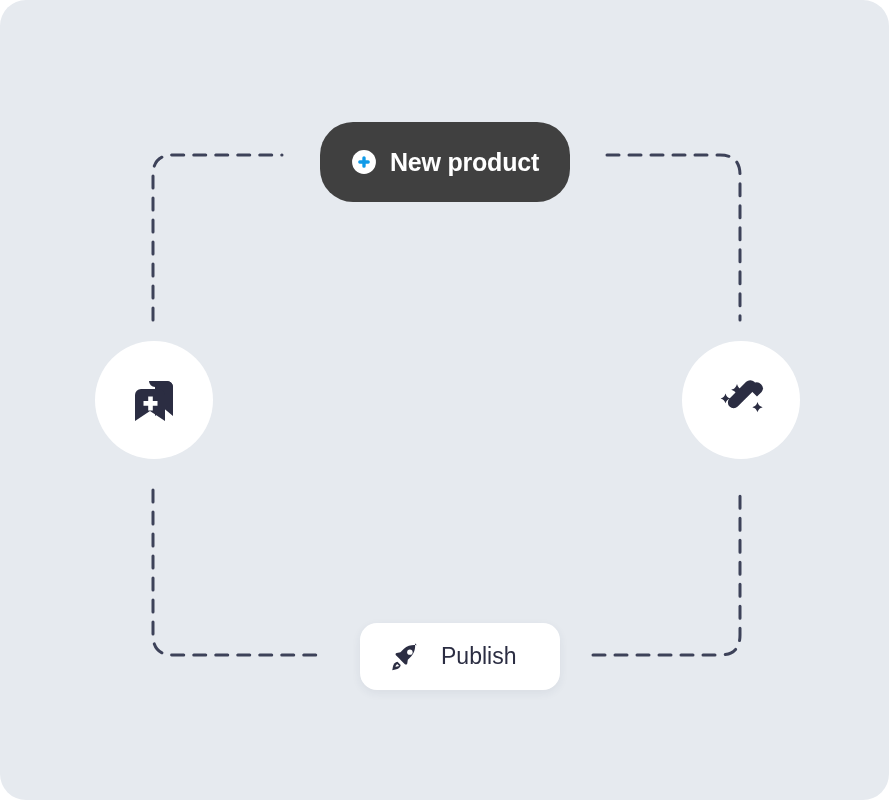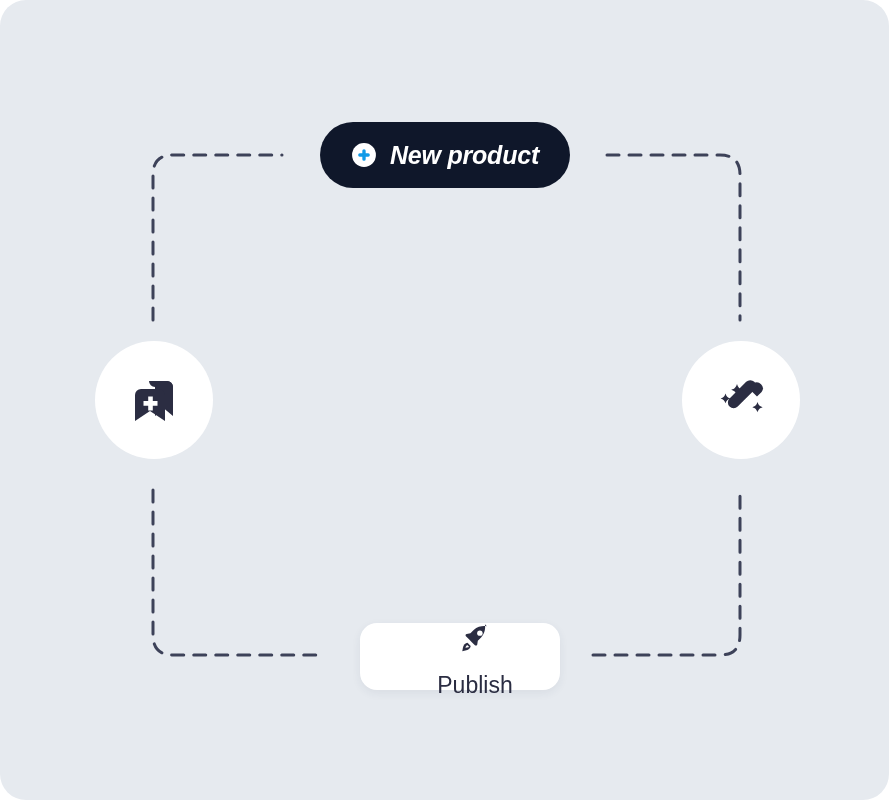--- a/index.html
+++ b/index.html
@@ -29,31 +29,30 @@
     width: 889px;
     height: 800px;
     pointer-events: none;
   }
   
   #new-product-button {
     position: absolute;
     left: 320px;
     top: 122px;
     width: 250px;
-    height: 66px;
+    height: 80px;
     border: none;
     border-radius: 33px;
-    background: #0f172a;
+    background: #404040;
     display: flex;
     align-items: center;
     justify-content: center;
     gap: 13px;
     padding: 0;
     cursor: pointer;
-    font-style: italic;
   }
   #new-product-button .label {
     color: #ffffff;
     font-size: 25px;
     font-weight: bold;
     letter-spacing: -0.2px;
     line-height: 1;
     white-space: nowrap;
   }
   .plus-circle-icon {
@@ -86,21 +85,20 @@
     height: 67px;
     border: none;
     border-radius: 17px;
     background: #ffffff;
     box-shadow: 0 3px 10px rgba(40, 50, 80, 0.07);
     display: flex;
     align-items: center;
     padding: 0 0 0 30px;
     gap: 21px;
     cursor: pointer;
-    flex-direction: column;
   }
   #publish-button .label {
     color: #2b2d42;
     font-size: 23px;
     font-weight: normal;
     line-height: 1;
     white-space: nowrap;
   }
   .rocket-icon { width: 30px; height: 30px; display: block; flex: 0 0 auto; }
 </style>

